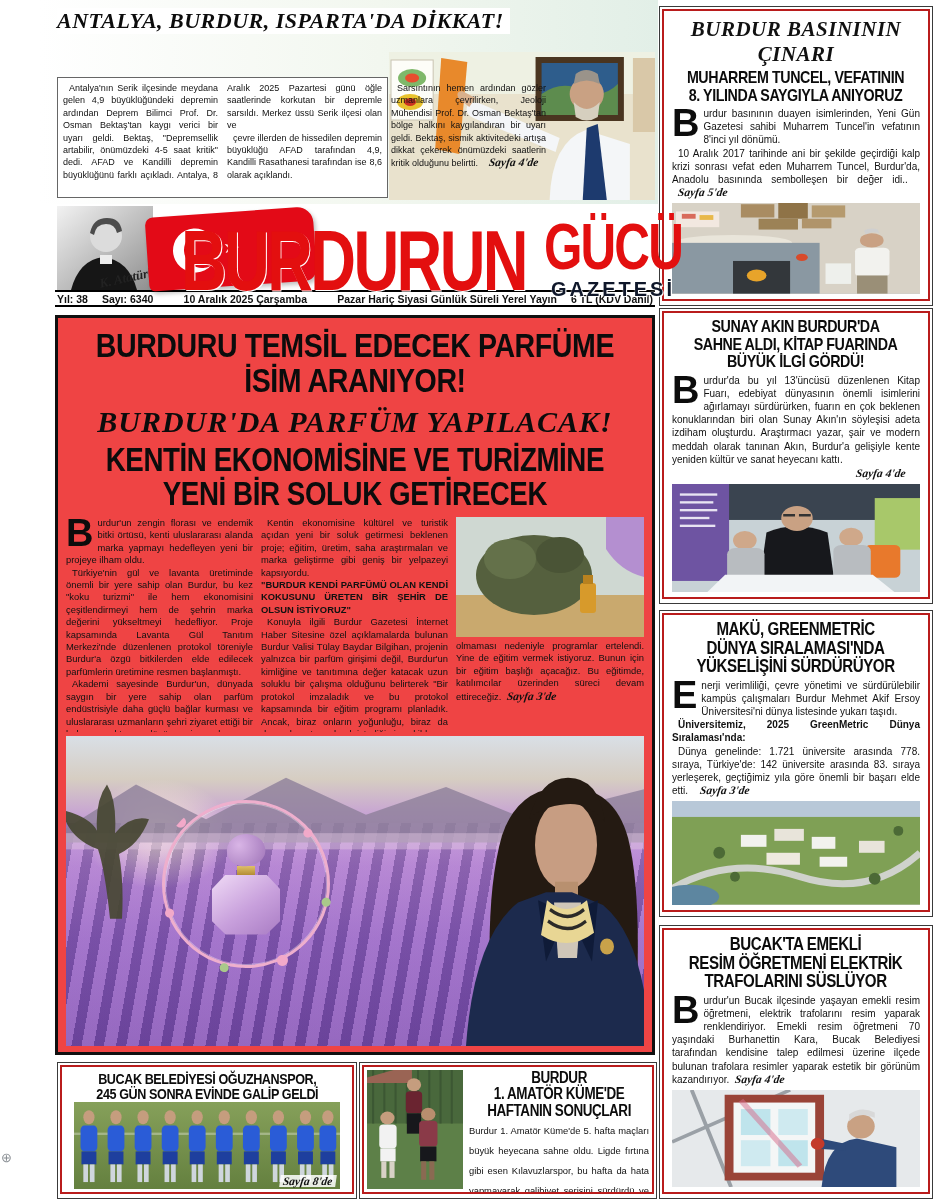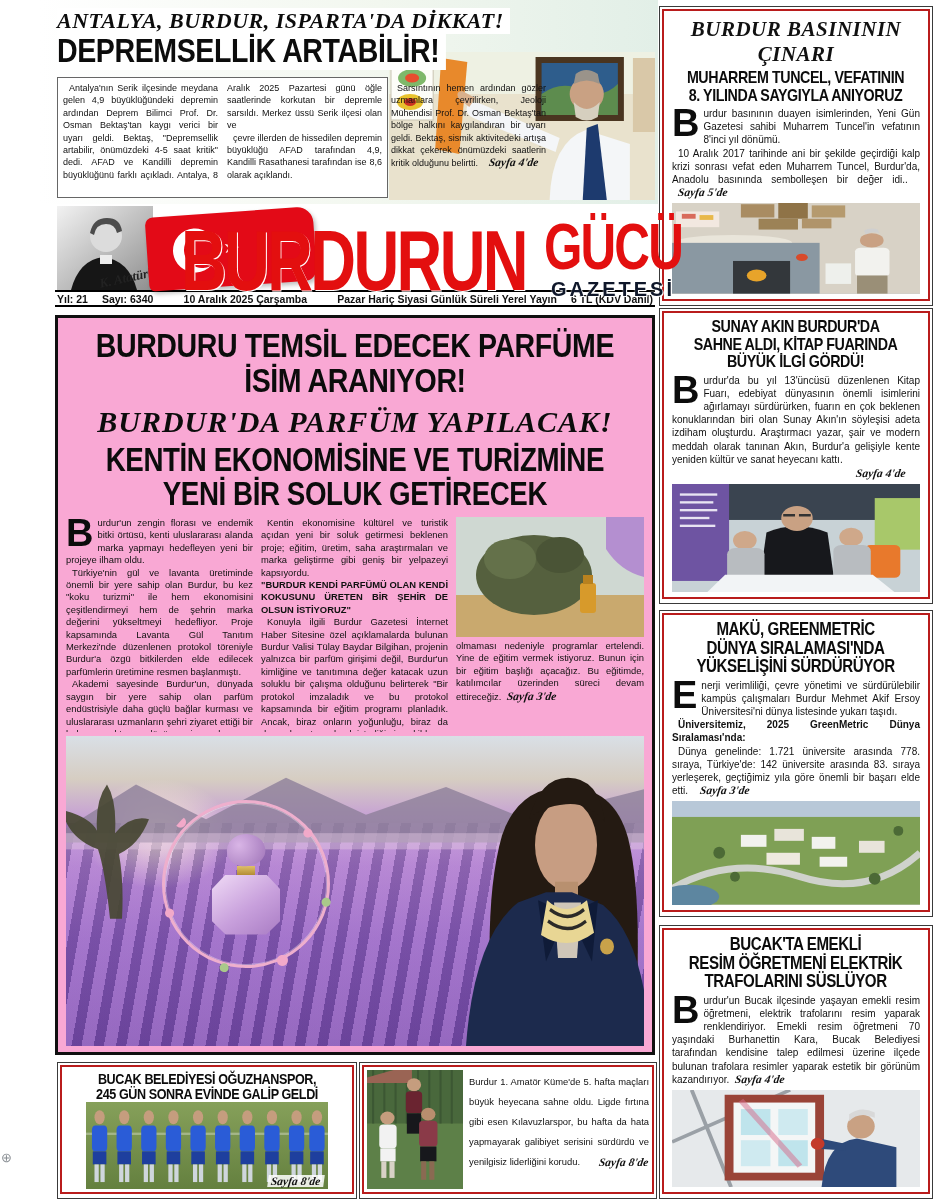--- a/index.html
+++ b/index.html
@@ -50,21 +50,21 @@
   .mast-right{left:462px;top:10px;width:192px;text-align:center;z-index:2;}
   .mast-accent{font-size:52px;font-weight:bold;color:#e30f0f;letter-spacing:-2px;transform:scale(.95,1.25);
                transform-origin:50% 0;line-height:1;}
   .mast-sub{font-size:20px;font-weight:bold;color:#0f172a;letter-spacing:3px;margin-top:12px;
             text-shadow:0 0 2px #fff,1px 1px 0 #fff;}
   .infobar{left:55px;top:290px;width:600px;height:17px;border-top:2px solid #000;border-bottom:2px solid #000;
            display:flex;align-items:center;justify-content:space-between;font-size:10.5px;font-weight:bold;
            box-sizing:border-box;padding:0 2px;}
   .infobar .grp{display:flex;gap:14px;}
   
-  .mainbox{left:55px;top:315px;width:600px;height:740px;border:3px solid #101010;background:#f9a8d4;
+  .mainbox{left:55px;top:315px;width:600px;height:740px;border:3px solid #101010;background:#ef4444;
            box-sizing:border-box;padding:6px 8px;display:flex;flex-direction:column;}
   .ph1{font-size:34px;margin-top:4px;}
   .ph2{font-size:30px;text-align:center;letter-spacing:1px;margin:7px 0 2px;color:#0c0c0c;}
   .ph3{font-size:33px;margin-top:2px;}
   .mainbody{display:flex;gap:8px;height:215px;overflow:hidden;margin-top:6px;}
   .mcol{width:188px;font-size:9.4px;line-height:12.4px;text-align:justify;}
   .mcol p{margin:0;text-indent:6px;}
   .mcol p.nodent{text-indent:0;}
   .mcol .subhead{font-weight:bold;text-indent:0;}
   .lavender-small{width:188px;height:120px;margin-bottom:3px;}
@@ -116,23 +116,20 @@
 
 <div id="paper">
 
   <span class="cropmark" style="left:905px;top:10px;">⊕</span>
   <span class="cropmark" style="left:1px;top:1150px;">⊕</span>
   <span class="cropmark" style="left:918px;top:1150px;">⊕</span>
 
   <div class="abs top-wash"></div>
 
   <div class="abs quake-kicker serifit">ANTALYA, BURDUR, ISPARTA'DA DİKKAT!</div>
-  <div class="abs quake-hl hl">
-      <span class="sq-left"><span class="ln">DEPREMSELLİK ARTABİLİR!</span></span>
-    </div>
   <div class="abs quake-body">
     <p>Antalya'nın Serik ilçesinde meydana gelen 4,9 büyüklüğündeki depremin ardından Deprem Bilimci Prof. Dr. Osman Bektaş'tan kaygı verici bir uyarı geldi. Bektaş, "Depremsellik artabilir, önümüzdeki 4-5 saat kritik" dedi. AFAD ve Kandilli depremin büyüklüğünü farklı açıkladı. Antalya, 8 Aralık 2025 Pazartesi günü öğle saatlerinde korkutan bir depremle sarsıldı. Merkez üssü Serik ilçesi olan ve</p>
     <p>çevre illerden de hissedilen depremin büyüklüğü AFAD tarafından 4,9, Kandilli Rasathanesi tarafından ise 8,6 olarak açıklandı.</p>
     <p><span>Sarsıntının hemen ardından gözler uzmanlara çevrilirken, Jeoloji Mühendisi Prof. Dr. Osman Bektaş'tan bölge halkını kaygılandıran bir uyarı geldi. Bektaş, sismik aktivitedeki artışa dikkat çekerek önümüzdeki saatlerin kritik olduğunu belirtti.</span>&nbsp;&nbsp;<span class="pageref">Sayfa 4'de</span></p>
   </div>
   <div class="abs photo quake-photo">
     <svg viewBox="0 0 265 148" preserveAspectRatio="none">
       <rect width="265" height="148" fill="#e9e2cd"></rect>
         <rect width="265" height="42" fill="#eef1e3"></rect>
       <path d="M52,6 l26,4 -8,92 -24,-5 z" fill="#e8892b"></path>
@@ -177,21 +174,21 @@
       <span class="star">★</span>
     </div>
     <div class="abs mast-main">BURDURUN</div>
     <div class="abs mast-right">
       <div class="mast-accent">GÜCÜ</div>
       <div class="mast-sub">GAZETESİ</div>
     </div>
   </div>
   <div class="abs infobar">
     <span class="grp">
-      <span>Yıl: 21</span>
+      <span>Yıl: 38</span>
       <span>Sayı: 6340</span>
     </span>
     <span>10 Aralık 2025 Çarşamba</span>
     <span class="grp">
       <span>Pazar Hariç Siyasi Günlük Süreli Yerel Yayın</span>
       <span>6 TL (KDV Dahil)</span>
     </span>
   </div>
 
   <div class="abs mainbox">
@@ -400,21 +397,21 @@
           <circle cx="192" cy="42" r="14" fill="#c9a183"></circle>
           <path d="M180,36 q10,-12 26,-4 l0,-6 q-14,-8 -26,2 z" fill="#d8d8d8"></path>
           <path d="M176,62 l-26,-6 q-8,-2 -6,6 q0,6 8,6 l24,2 z" fill="#2e4a7a"></path>
           <circle cx="148" cy="62" r="7" fill="#c43a2a"></circle>
         </svg>
       </div>
     </div>
   </div>
 
   <div class="dbox botbox-left">
-    <div class="dbox-inner" style="padding:3px 24px;">
+    <div class="dbox-inner" style="padding:3px 12px;">
       <div class="hl bl-hl">
           <span class="sq">
         <div class="ln">BUCAK BELEDİYESİ OĞUZHANSPOR,</div>
         <div class="ln">245 GÜN SONRA EVİNDE GALİP GELDİ</div>
       </span>
         </div>
       <div class="photo" style="flex:1;">
         <svg viewBox="0 0 285 74" preserveAspectRatio="none">
           <defs>
             <linearGradient id="pg" x1="0" y1="0" x2="0" y2="1">
@@ -465,20 +462,27 @@
               <rect x="14" y="99" width="5" height="18" fill="#d8d2c6"></rect>
               <rect x="22" y="99" width="5" height="18" fill="#d8d2c6"></rect>
             <circle cx="60" cy="48" r="7" fill="#b98e6e"></circle>
               <rect x="51" y="55" width="18" height="28" rx="4" fill="#8a3a48"></rect>
               <rect x="52" y="83" width="16" height="16" fill="#17181c"></rect>
               <rect x="53" y="99" width="5" height="20" fill="#8a6a52"></rect>
               <rect x="61" y="99" width="5" height="20" fill="#8a6a52"></rect>
           </svg>
         </div>
         <div class="bm-txt">
+          <div class="hl bm-hl">
+              <span class="sq">
+            <div class="ln">BURDUR</div>
+            <div class="ln">1. AMATÖR KÜME'DE</div>
+            <div class="ln">HAFTANIN SONUÇLARI</div>
+          </span>
+            </div>
           <div class="bm-body">
             <span>Burdur 1. Amatör Küme'de 5. hafta maçları büyük heyecana sahne oldu. Ligde fırtına gibi esen Kılavuzlarspor, bu hafta da hata yapmayarak galibiyet serisini sürdürdü ve yenilgisiz liderliğini korudu.</span>
             <span class="pageref" style="float:right;">Sayfa 8'de</span>
           </div>
         </div>
       </div>
     </div>
   </div>
 
 </div>

